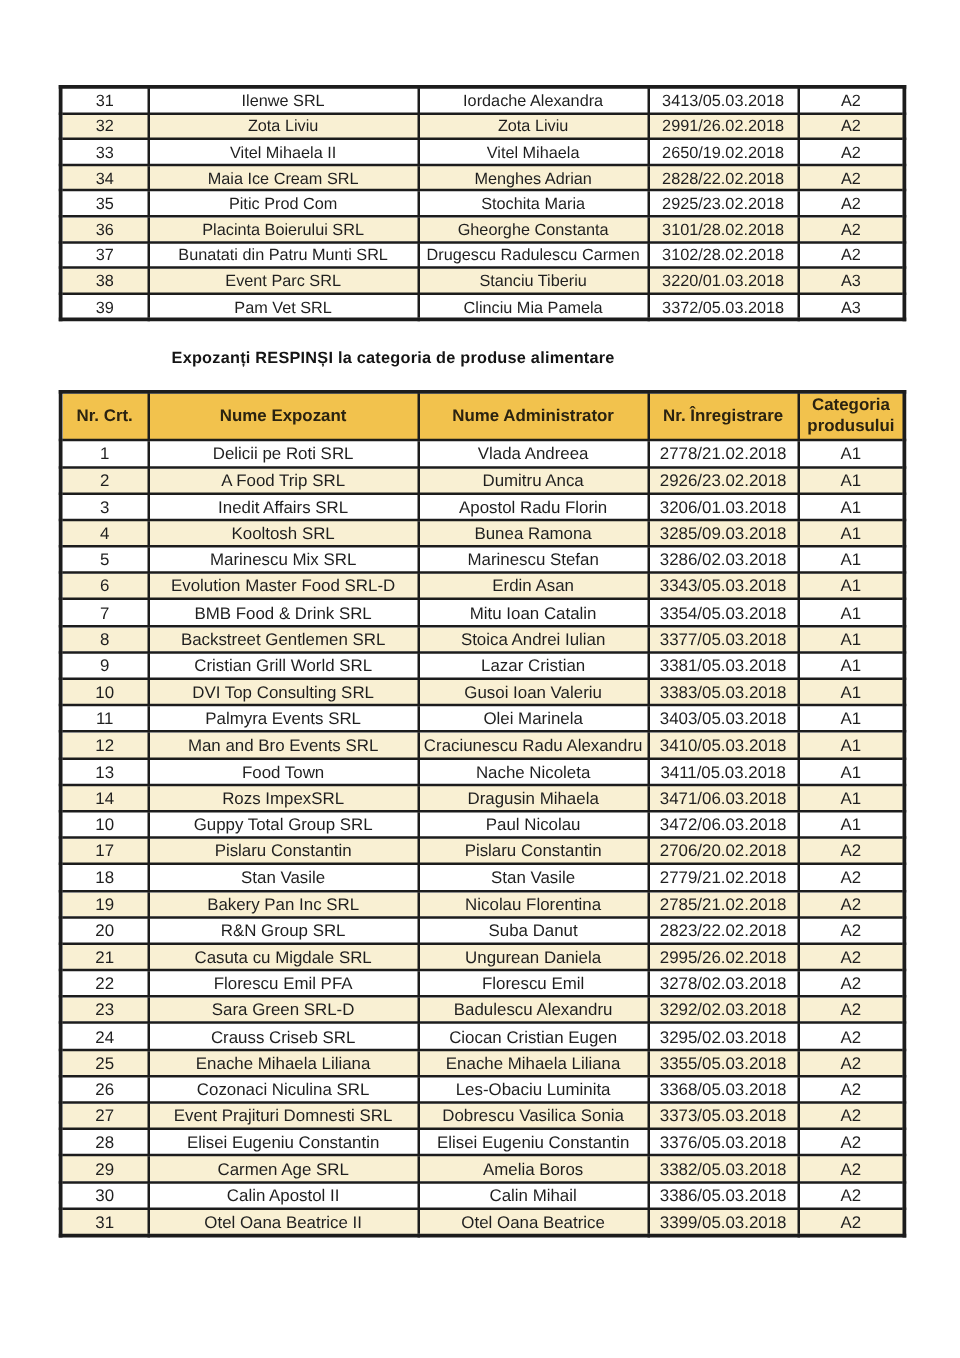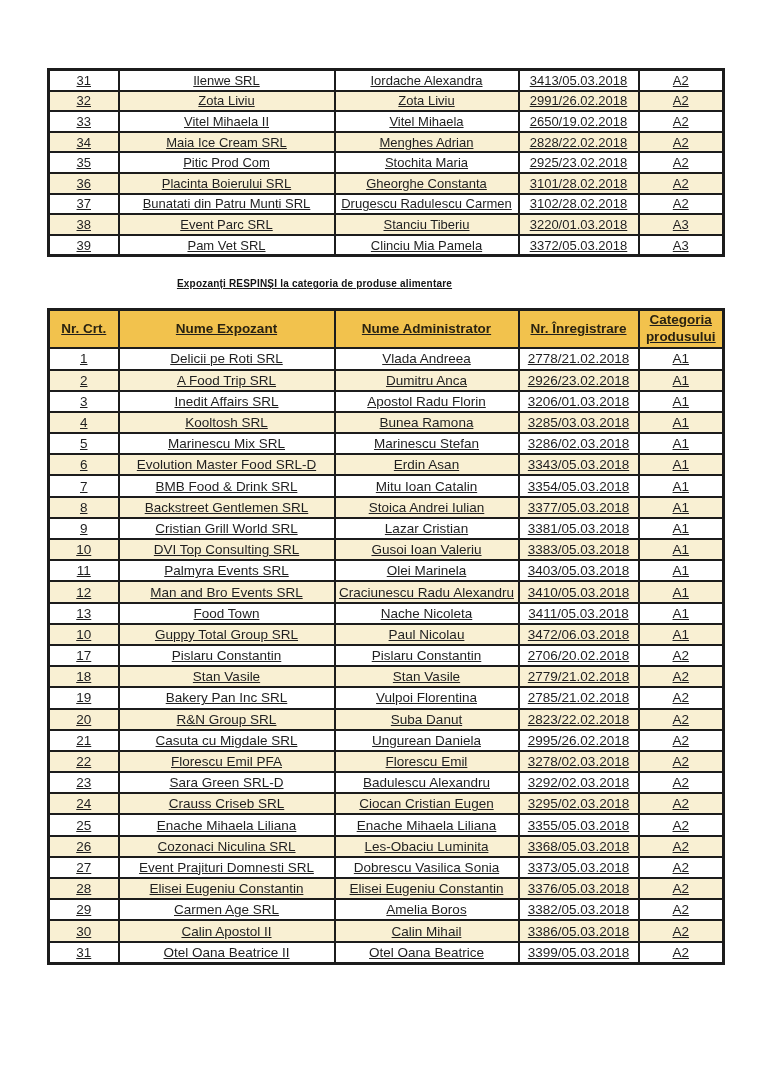--- a/index.html
+++ b/index.html
@@ -5,21 +5,21 @@
   html,body { margin:0; padding:0; background:#ffffff; }
   .page {
     position: relative;
     width: 768px;
     height: 1086px;
     background: #ffffff;
     font-family: "Liberation Sans", "DejaVu Sans", sans-serif;
     color: #1f1f1f;
     overflow: hidden;
   }
-  .content { position:absolute; left:47px; top:0; width:535px;text-decoration:underline; }
+  .content { position:absolute; left:47px; top:0; width:535px; }
 
   table {
     border-collapse: collapse;
     table-layout: fixed;
     width: 675px;
   }
   table { border: 3px solid #1c1c1c; }
   td, th {
     border: 2px solid #1c1c1c;
     text-align: center;
@@ -38,21 +38,21 @@
 
   
   .t1 { margin-top: 68px; }
   .t1 td { height: 18.6px; font-size: 13px; }
   .t1 tbody tr:nth-child(even) td { background: #f9f0d3; }
 
   
   .heading {
     margin: 21px 0 19px 0;
     text-align: center;
-    font-size: 10px;
+    font-size: 13px;
     font-weight: bold;
     color: #141414;
     letter-spacing: 0.2px;
   }
 
   
   .t2 th {
     background: #f2c24d;
     color: #2b2310;
     font-weight: bold;
@@ -183,21 +183,21 @@
             <td>3</td>
             <td>Inedit Affairs SRL</td>
             <td>Apostol Radu Florin</td>
             <td>3206/01.03.2018</td>
             <td>A1</td>
           </tr>
           <tr>
             <td>4</td>
             <td>Kooltosh SRL</td>
             <td>Bunea Ramona</td>
-            <td>3285/03.03.2018</td>
+            <td>3285/09.03.2018</td>
             <td>A1</td>
           </tr>
           <tr>
             <td>5</td>
             <td>Marinescu Mix SRL</td>
             <td>Marinescu Stefan</td>
             <td>3286/02.03.2018</td>
             <td>A1</td>
           </tr>
           <tr>
@@ -250,20 +250,27 @@
             <td>A1</td>
           </tr>
           <tr>
             <td>13</td>
             <td>Food Town</td>
             <td>Nache Nicoleta</td>
             <td>3411/05.03.2018</td>
             <td>A1</td>
           </tr>
           <tr>
+            <td>14</td>
+            <td>Rozs ImpexSRL</td>
+            <td>Dragusin Mihaela</td>
+            <td>3471/06.03.2018</td>
+            <td>A1</td>
+          </tr>
+          <tr>
             <td>10</td>
             <td>Guppy Total Group SRL</td>
             <td>Paul Nicolau</td>
             <td>3472/06.03.2018</td>
             <td>A1</td>
           </tr>
           <tr>
             <td>17</td>
             <td>Pislaru Constantin</td>
             <td>Pislaru Constantin</td>
@@ -273,21 +280,21 @@
           <tr>
             <td>18</td>
             <td>Stan Vasile</td>
             <td>Stan Vasile</td>
             <td>2779/21.02.2018</td>
             <td>A2</td>
           </tr>
           <tr>
             <td>19</td>
             <td>Bakery Pan Inc SRL</td>
-            <td>Vulpoi Florentina</td>
+            <td>Nicolau Florentina</td>
             <td>2785/21.02.2018</td>
             <td>A2</td>
           </tr>
           <tr>
             <td>20</td>
             <td>R&amp;N Group SRL</td>
             <td>Suba Danut</td>
             <td>2823/22.02.2018</td>
             <td>A2</td>
           </tr>

